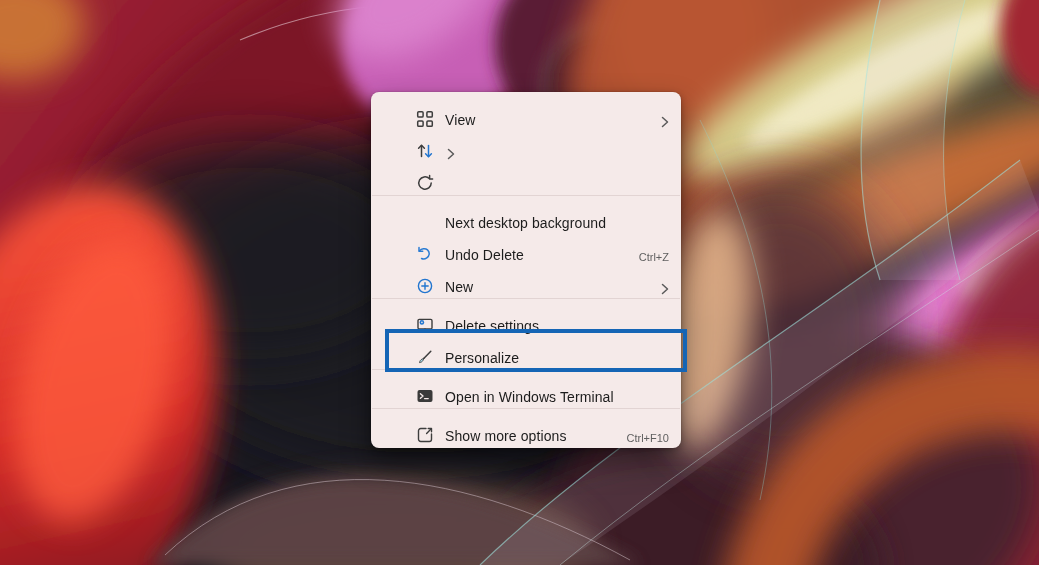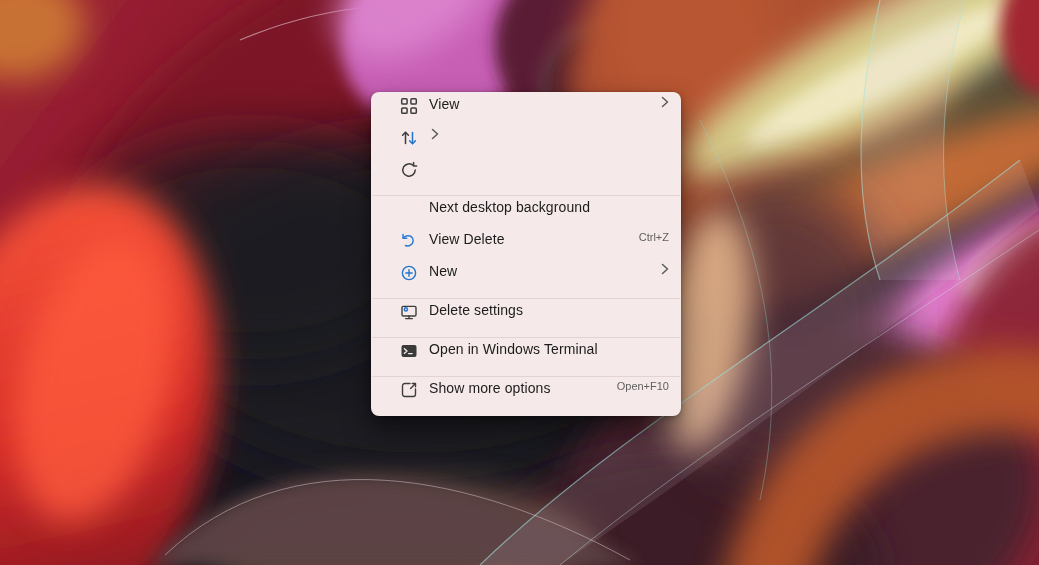--- a/index.html
+++ b/index.html
@@ -13,24 +13,25 @@
 
   .context-menu {
     position:absolute; left:371px; top:92px; width:310px;
     background:#f5eae9;
     border-radius:8px;
     padding:4px 0;
     box-shadow:0 14px 30px rgba(0,0,0,.45), 0 2px 6px rgba(0,0,0,.25), 0 0 0 1px rgba(0,0,0,.05);
     font-size:14px; color:#1c1c1c;
   }
   .menu-item {
-    display:flex; align-items:flex-start;
+    display:flex; align-items:flex-end;
     height:32px; padding:0 12px 0 28px;
     position:relative; cursor:default;
     border-radius:4px;
+    margin-left:16px;
   }
   .mi-icon {
     width:19px; height:19px; margin-right:11px; flex:none;
     display:flex; align-items:center; justify-content:center;
   }
   .mi-icon svg { display:block; }
   .mi-label { flex:1; white-space:nowrap; letter-spacing:.1px; }
   .mi-shortcut { color:#5f5f5f; font-size:11px; margin-left:12px; white-space:nowrap; }
   .mi-chevron { width:10px; display:flex; justify-content:flex-end; flex:none; }
   .menu-sep { height:1px; background:#e2d4d3; margin:3px 1px; }
@@ -177,21 +178,21 @@
       <span class="mi-label">Next desktop background</span>
     </div>
 
     <div class="menu-item">
       <span class="mi-icon">
         <svg width="18" height="18" viewBox="0 0 18 18" fill="none" stroke="#2b7cd3" stroke-width="1.5" stroke-linecap="round" stroke-linejoin="round">
           <path d="M3 2.6 V6.3 H6.7"></path>
           <path d="M3.4 5.9 C5.5 3.5 9.2 2.9 11.5 4.9 C14 7.1 13.7 11 10.8 12.9 C9.2 14 7.1 14.2 5.5 13.5"></path>
         </svg>
       </span>
-      <span class="mi-label">View Delete</span>
+      <span class="mi-label">Undo Delete</span>
       <span class="mi-shortcut">Ctrl+Z</span>
     </div>
 
     <div class="menu-item">
       <span class="mi-icon">
         <svg width="18" height="18" viewBox="0 0 18 18" fill="none" stroke="#2175cf" stroke-width="1.4" stroke-linecap="round">
           <circle cx="9" cy="9" r="6.6"></circle>
           <path d="M9 5.8 V12.2 M5.8 9 H12.2"></path>
         </svg>
       </span>
@@ -210,20 +211,30 @@
         <svg width="18" height="18" viewBox="0 0 18 18" fill="none" stroke-linecap="round">
           <rect x="2" y="3.4" width="14" height="9.6" rx="1.3" stroke="#3d3d3d" stroke-width="1.4"></rect>
           <path d="M9 13 V15.4 M5.6 15.6 H12.4" stroke="#3d3d3d" stroke-width="1.4"></path>
           <circle cx="5.9" cy="6.4" r="2.3" fill="#2175cf"></circle>
           <circle cx="5.9" cy="6.4" r="0.8" fill="#f5eae9"></circle>
         </svg>
       </span>
       <span class="mi-label">Delete settings</span>
     </div>
 
+    <div class="menu-item highlighted">
+      <div class="highlight-box"></div>
+      <span class="mi-icon">
+        <svg width="18" height="18" viewBox="0 0 18 18" fill="none" stroke-linecap="round" stroke-linejoin="round">
+          <path d="M14.8 3.2 L8 10.2" stroke="#3d3d3d" stroke-width="1.5"></path>
+          <path d="M8 10.2 L5.9 11.2 C4.6 11.8 3.8 13 3.5 14.6 C5.1 14.4 6.3 13.7 7 12.4 L8 10.2 Z" fill="#a8dcec" stroke="#3d3d3d" stroke-width="0.9"></path>
+        </svg>
+      </span>
+      <span class="mi-label">Personalize</span>
+    </div>
 
     <div class="menu-sep"></div>
 
     <div class="menu-item">
       <span class="mi-icon">
         <svg width="18" height="18" viewBox="0 0 18 18">
           <rect x="1.5" y="3" width="15" height="12" rx="2" fill="#3a3a3a"></rect>
           <path d="M4.4 6.8 L7 9 L4.4 11.2" stroke="#f5eae9" stroke-width="1.4" fill="none" stroke-linecap="round" stroke-linejoin="round"></path>
           <path d="M8.6 11.6 H12.2" stroke="#f5eae9" stroke-width="1.4" stroke-linecap="round"></path>
         </svg>
@@ -235,17 +246,17 @@
 
     <div class="menu-item">
       <span class="mi-icon">
         <svg width="18" height="18" viewBox="0 0 18 18" fill="none" stroke="#3d3d3d" stroke-width="1.4" stroke-linecap="round" stroke-linejoin="round">
           <path d="M15.5 8 V13.3 A2.2 2.2 0 0 1 13.3 15.5 H4.7 A2.2 2.2 0 0 1 2.5 13.3 V4.7 A2.2 2.2 0 0 1 4.7 2.5 H10"></path>
           <path d="M12.2 2.5 H15.5 V5.8"></path>
           <path d="M15.2 2.8 L10.6 7.4"></path>
         </svg>
       </span>
       <span class="mi-label">Show more options</span>
-      <span class="mi-shortcut">Open+F10</span>
+      <span class="mi-shortcut">Ctrl+F10</span>
     </div>
 
   </div>
 </div>
 
 </body></html>

